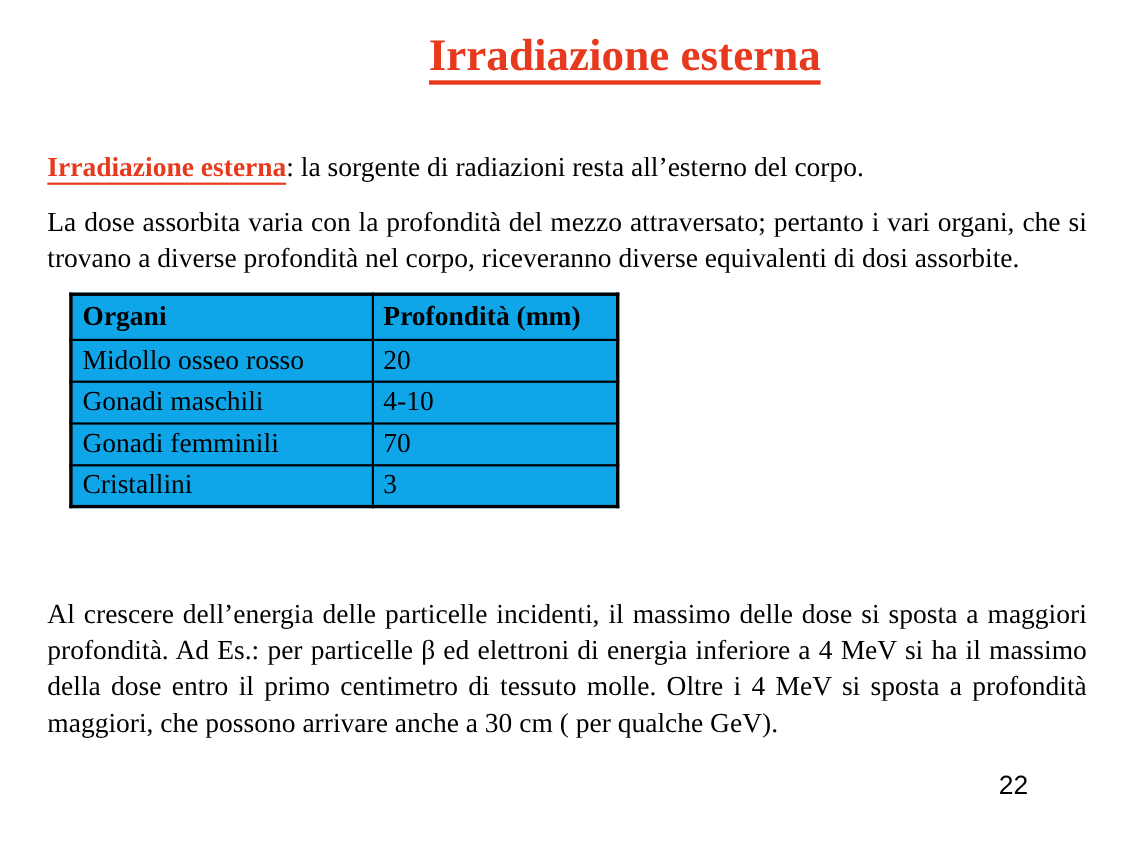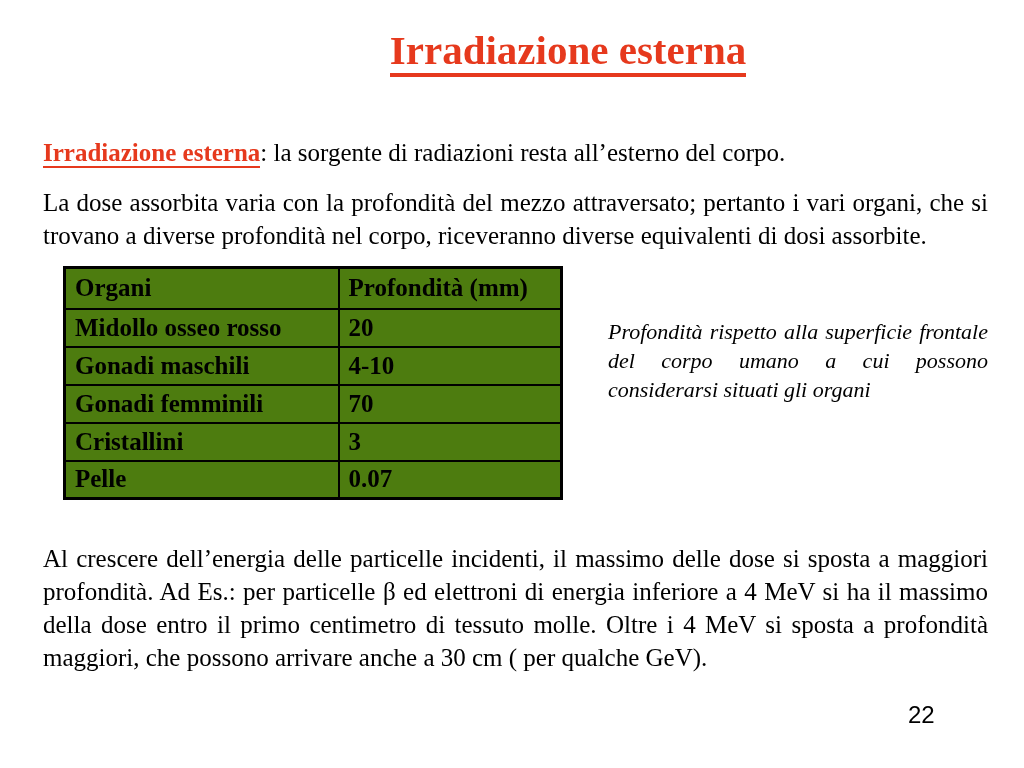--- a/index.html
+++ b/index.html
@@ -55,27 +55,27 @@
   .p2 { top: 160px; }
   .p3 { top: 516px; }
   .p4 { top: 677px; }
 
   table.organ-table {
     position: absolute;
     left: 63px;
     top: 266px;
     border-collapse: collapse;
     border: 3px solid #000000;
-    background: #4d7c0f;
+    background: #0ea5e9;
     padding-left: 40px;
   }
   table.organ-table td, table.organ-table th {
     border: 2px solid #000000;
     font-size: 25px;
-    font-weight: bold;
+    font-weight: normal;
     text-align: left;
     vertical-align: middle;
     padding: 0 8px 0 9px;
   }
   table.organ-table th { font-weight: bold; height: 41px; }
   table.organ-table td { height: 38px; }
   .col-organ { width: 274px; }
   .col-depth { width: 223px; }
 
   .side-note {
@@ -133,27 +133,22 @@
       <td>4-10</td>
     </tr>
     <tr>
       <td>Gonadi femminili</td>
       <td>70</td>
     </tr>
     <tr>
       <td>Cristallini</td>
       <td>3</td>
     </tr>
-    <tr>
-      <td>Pelle</td>
-      <td>0.07</td>
-    </tr>
   </tbody>
     </table>
 
-  <p class="side-note">Profondità rispetto alla superficie frontale del corpo umano a cui possono considerarsi situati gli organi</p>
 
   <p class="body-text p3 justified">Al crescere dell’energia delle particelle incidenti, il massimo delle dose si sposta a maggiori profondità. Ad Es.: per particelle β ed elettroni di energia inferiore a 4 MeV si ha il massimo della dose entro il primo centimetro di tessuto molle. Oltre i 4 MeV si sposta a profondità maggiori, che possono arrivare anche a 30 cm ( per qualche GeV).</p>
 
 
   <div class="page-number">22</div>
 
 </div>
 
 </body></html>

